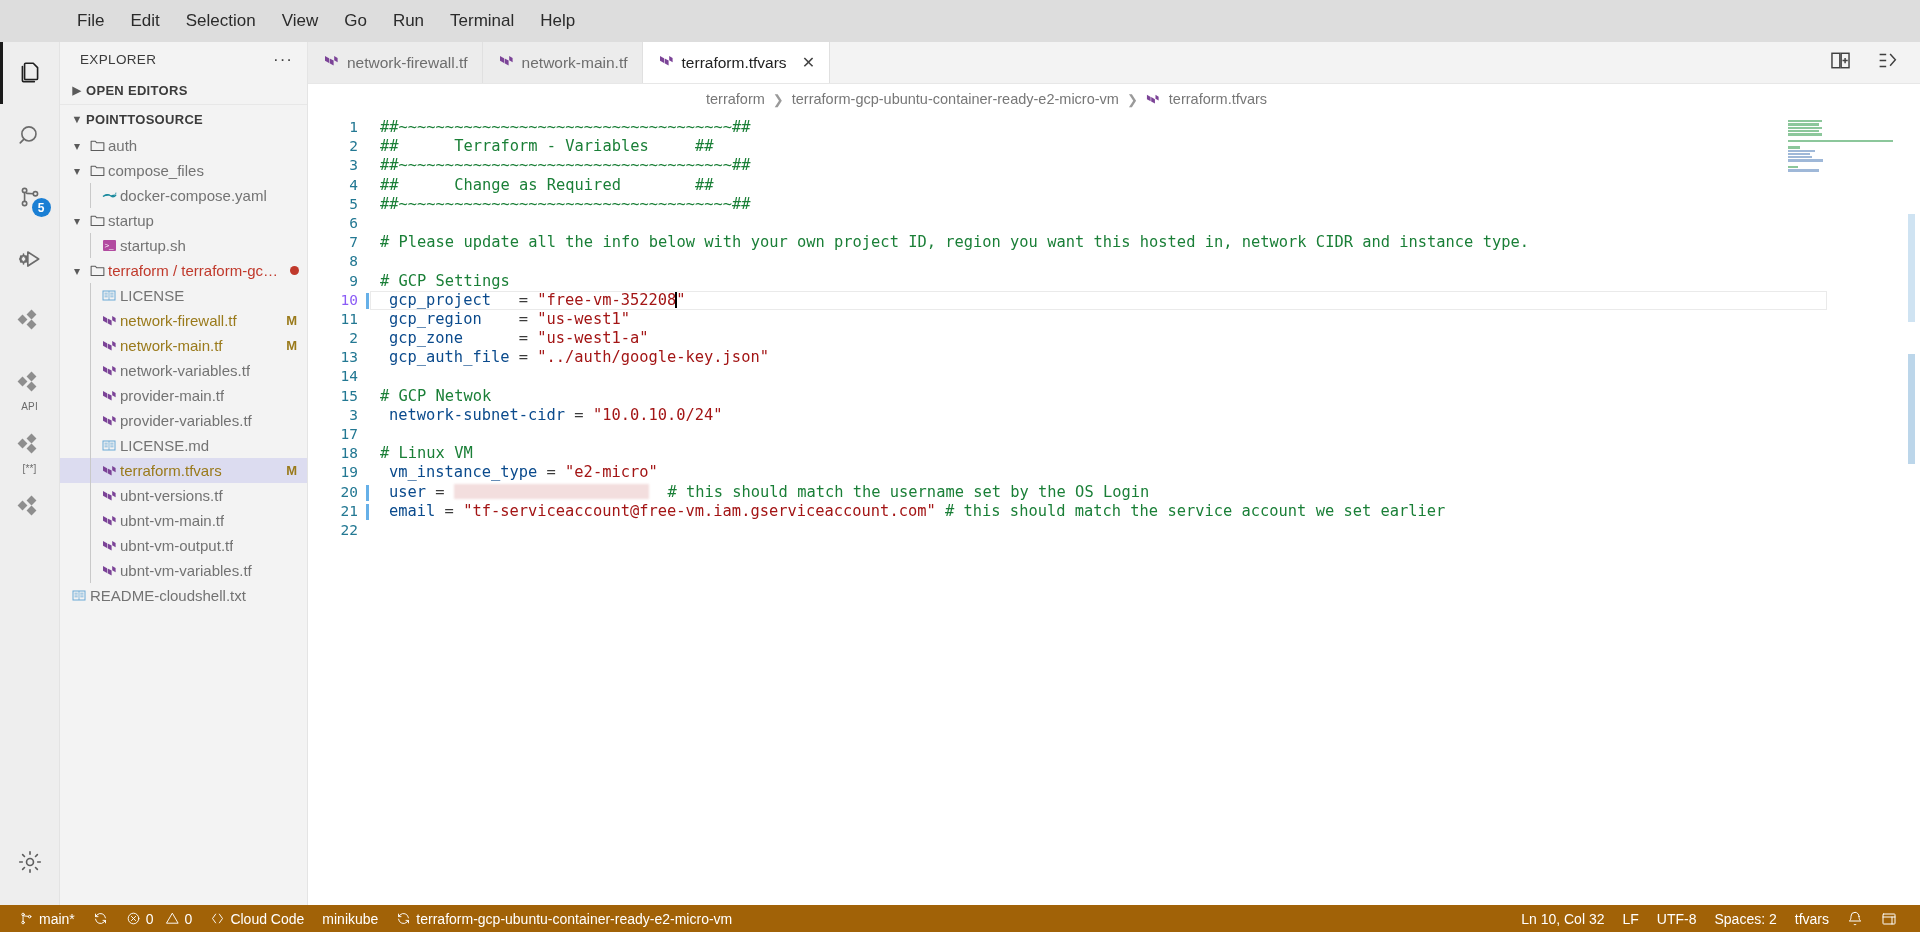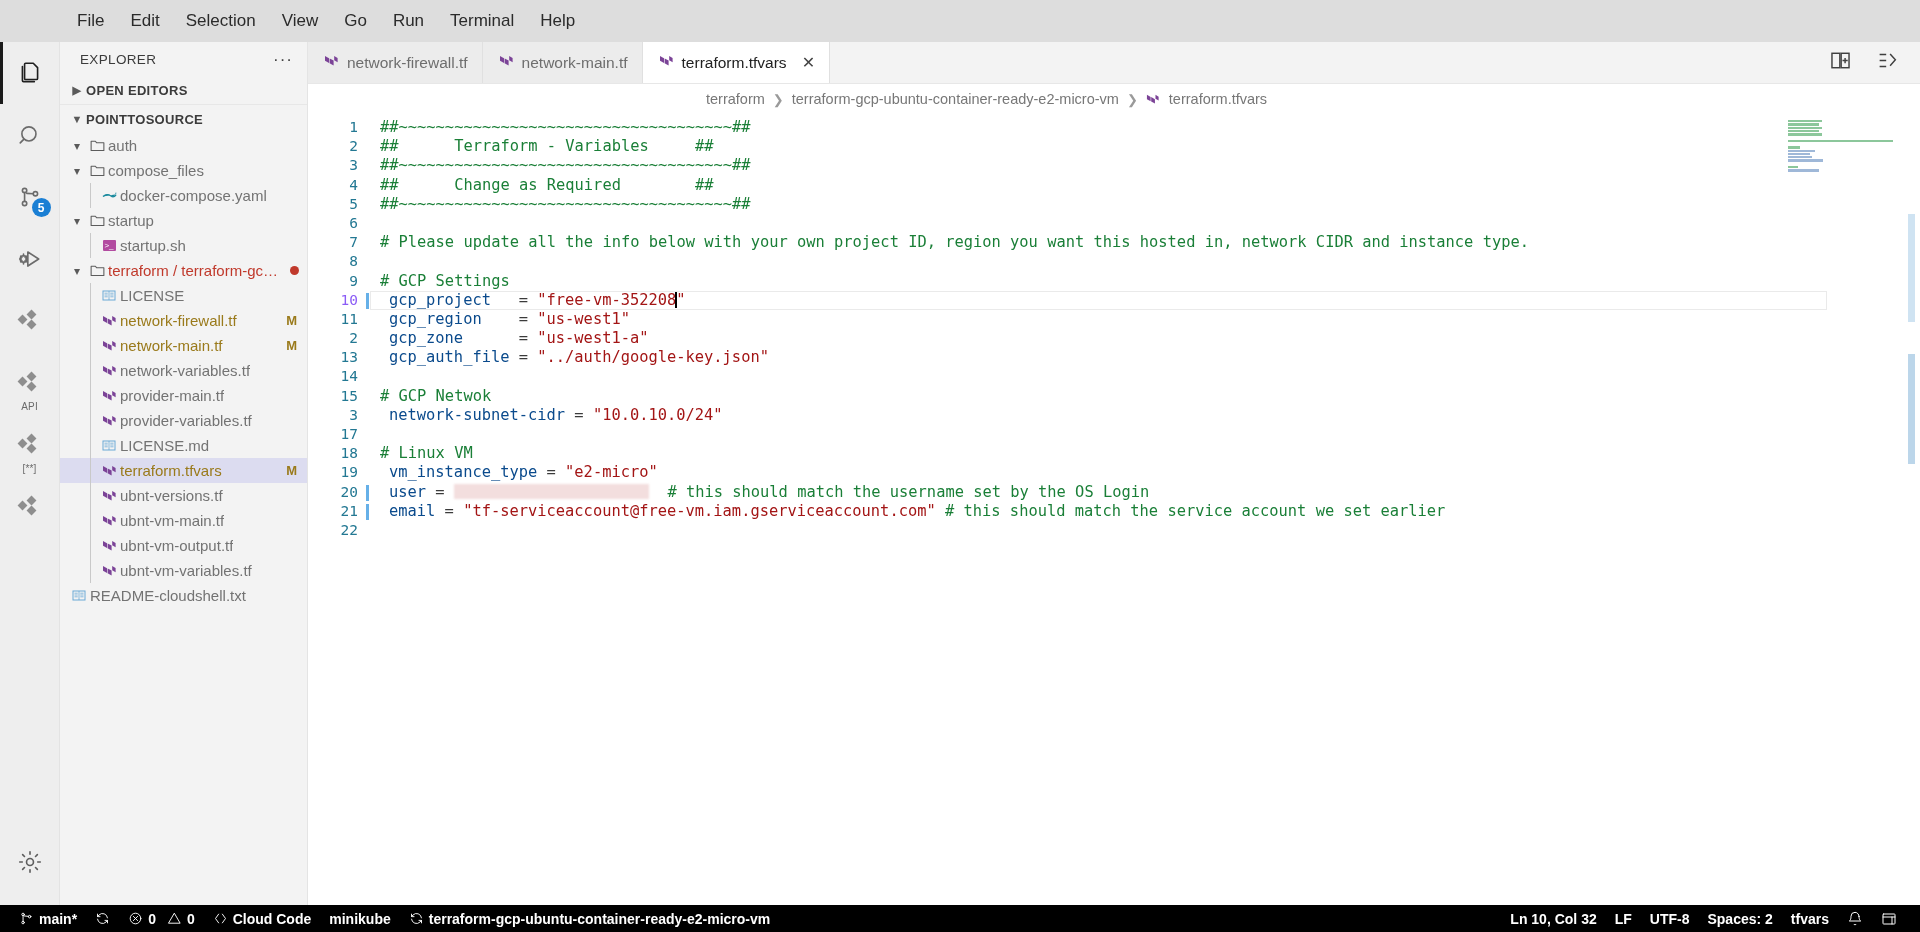--- a/index.html
+++ b/index.html
@@ -218,24 +218,23 @@
   .scroll-slot {
     position: absolute; right: 2px; top: 0; bottom: 0; width: 12px;
   }
   .scroll-thumb {
     position: absolute; right: 3px; width: 7px; background: #bcd6ea;
   }
 
   
   .statusbar {
     height: 27px; flex: 0 0 27px;
-    background: #000000; color: #ffffff;
+    background: #a16207; color: #ffffff;
     display: flex; align-items: center;
     font-size: 14px;
-    font-weight: bold;
   }
   .st-left { display: flex; align-items: center; padding-left: 10px; gap: 0; }
   .st-right { display: flex; align-items: flex-end; margin-left: auto; padding-right: 14px; }
   .st-item {
     display: flex; align-items: center; gap: 5px;
     padding: 0 9px; height: 27px; white-space: nowrap;
   }
 </style>
 </head>
 <body>

